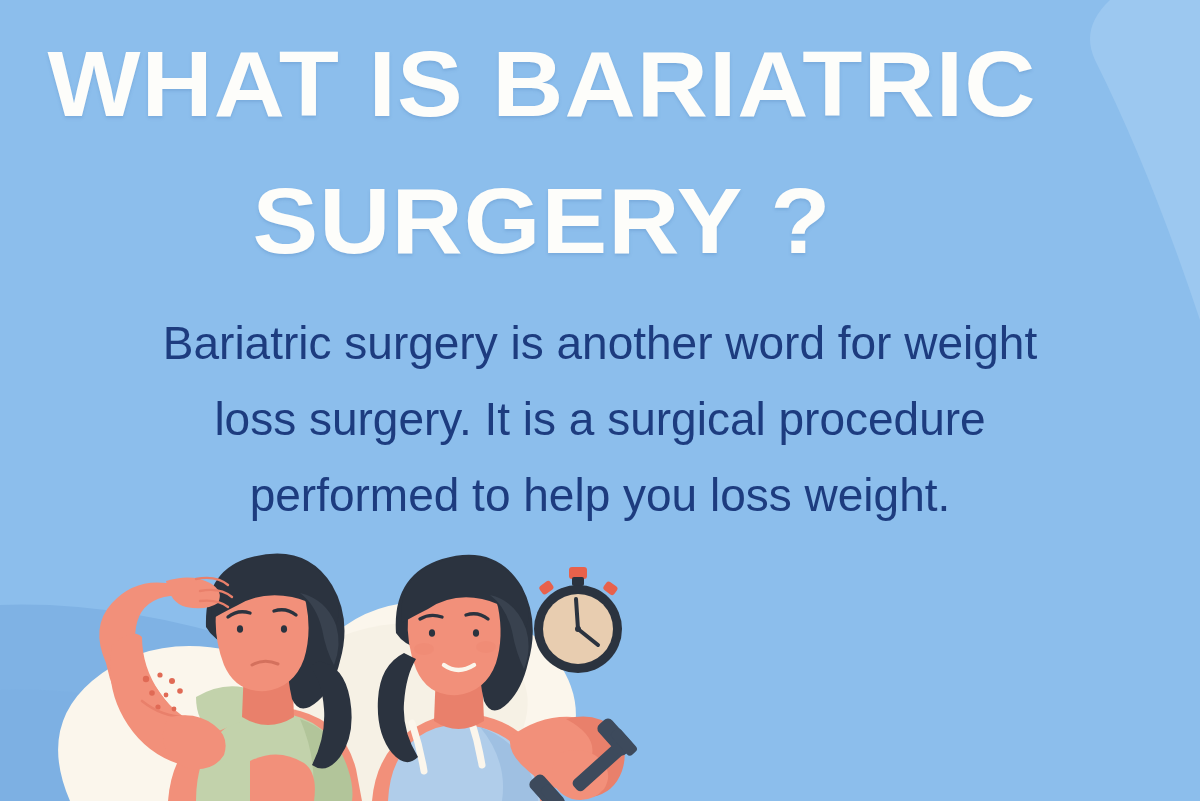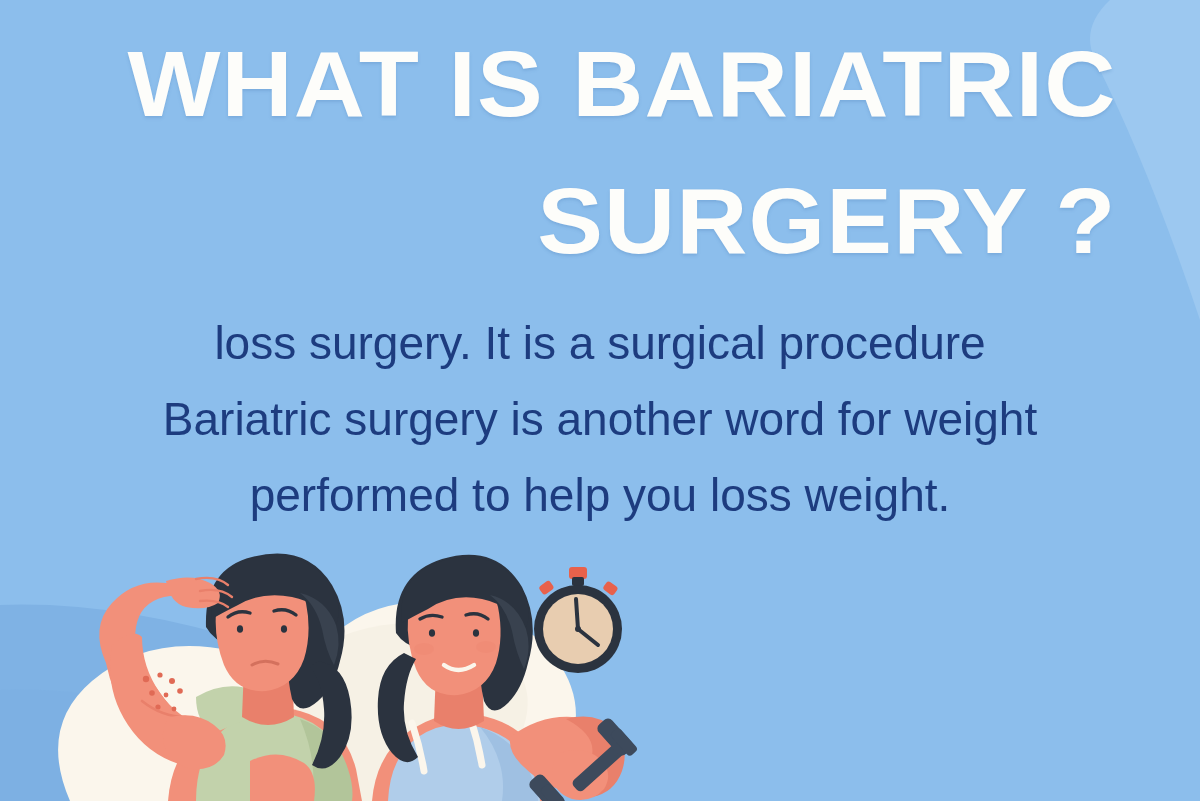--- a/index.html
+++ b/index.html
@@ -25,21 +25,21 @@
     height: 801px;
     pointer-events: none;
   }
 
   
   .headline-block {
     position: absolute;
     left: 0;
     top: 38px;
     width: 1084px;
-    text-align: right;
+    text-align: center;
     z-index: 5;
   }
   .headline-line {
     display: block;
     color: #fdfdfa;
     font-family: "Liberation Sans", sans-serif;
     font-weight: 700;
     font-size: 92px;
     line-height: 1.0;
     letter-spacing: 1px;
@@ -92,22 +92,22 @@
     <path d="M0,605 Q140,600 300,660 Q420,706 520,801 L0,801 Z" fill="#7fb2e4"></path>
     <path d="M0,690 Q100,686 200,722 L240,801 L0,801 Z" fill="#7cafe2" opacity="0.55"></path>
   </svg>
 
   <div class="headline-block">
     <span class="headline-line l1">WHAT IS BARIATRIC</span>
     <span class="headline-line l2">SURGERY ?</span>
   </div>
 
   <div class="body-block">
+    <span class="body-line">Bariatric surgery is another word for weight</span>
     <span class="body-line">loss surgery. It is a surgical procedure</span>
-    <span class="body-line">Bariatric surgery is another word for weight</span>
     <span class="body-line">performed to help you loss weight.</span>
   </div>
 
   <svg class="illustration" viewBox="0 0 1200 260" preserveAspectRatio="none">
 
     <defs>
       <clipPath id="clipPoster">
         <rect x="0" y="0" width="1200" height="260"></rect>
       </clipPath>
     </defs>

